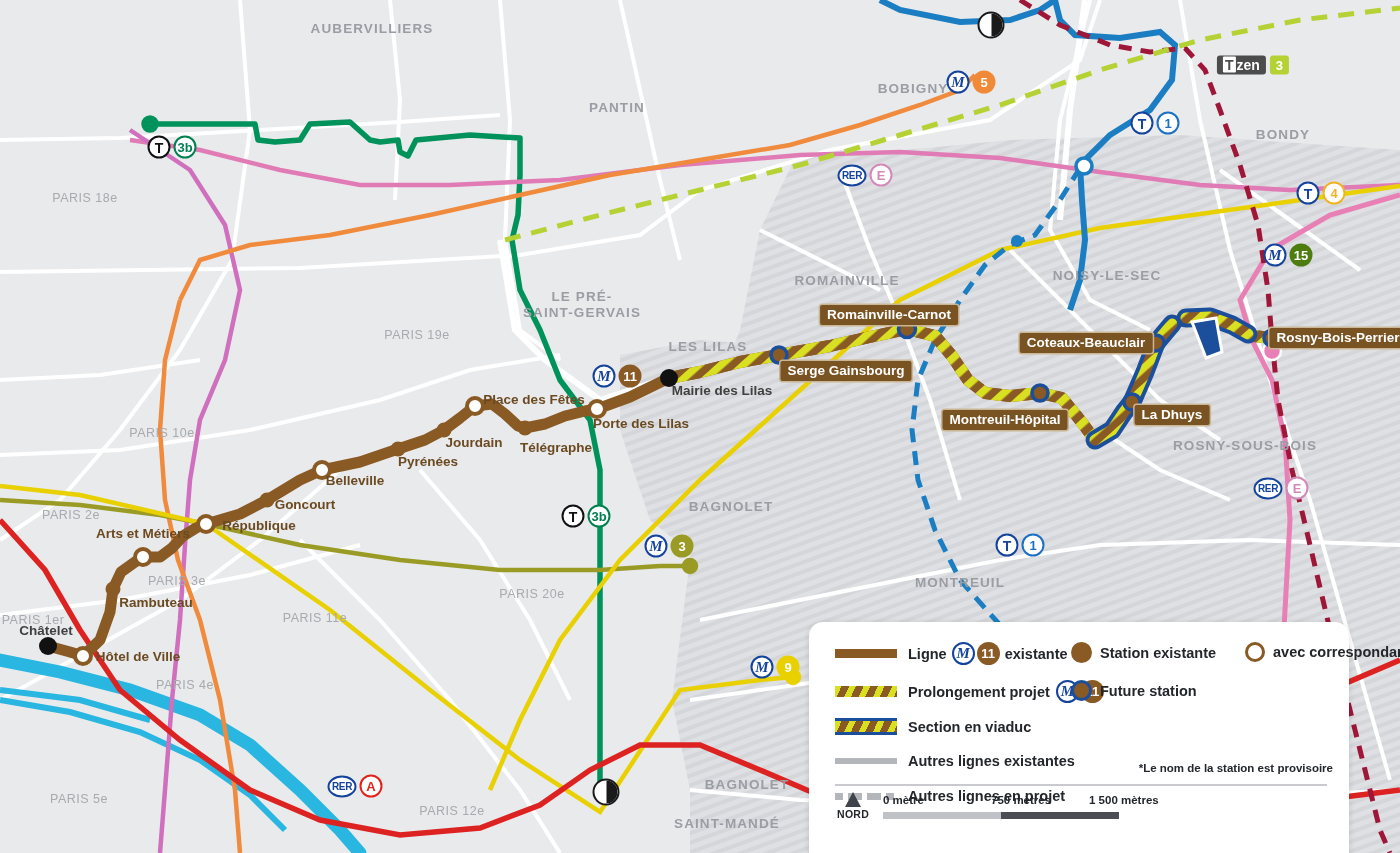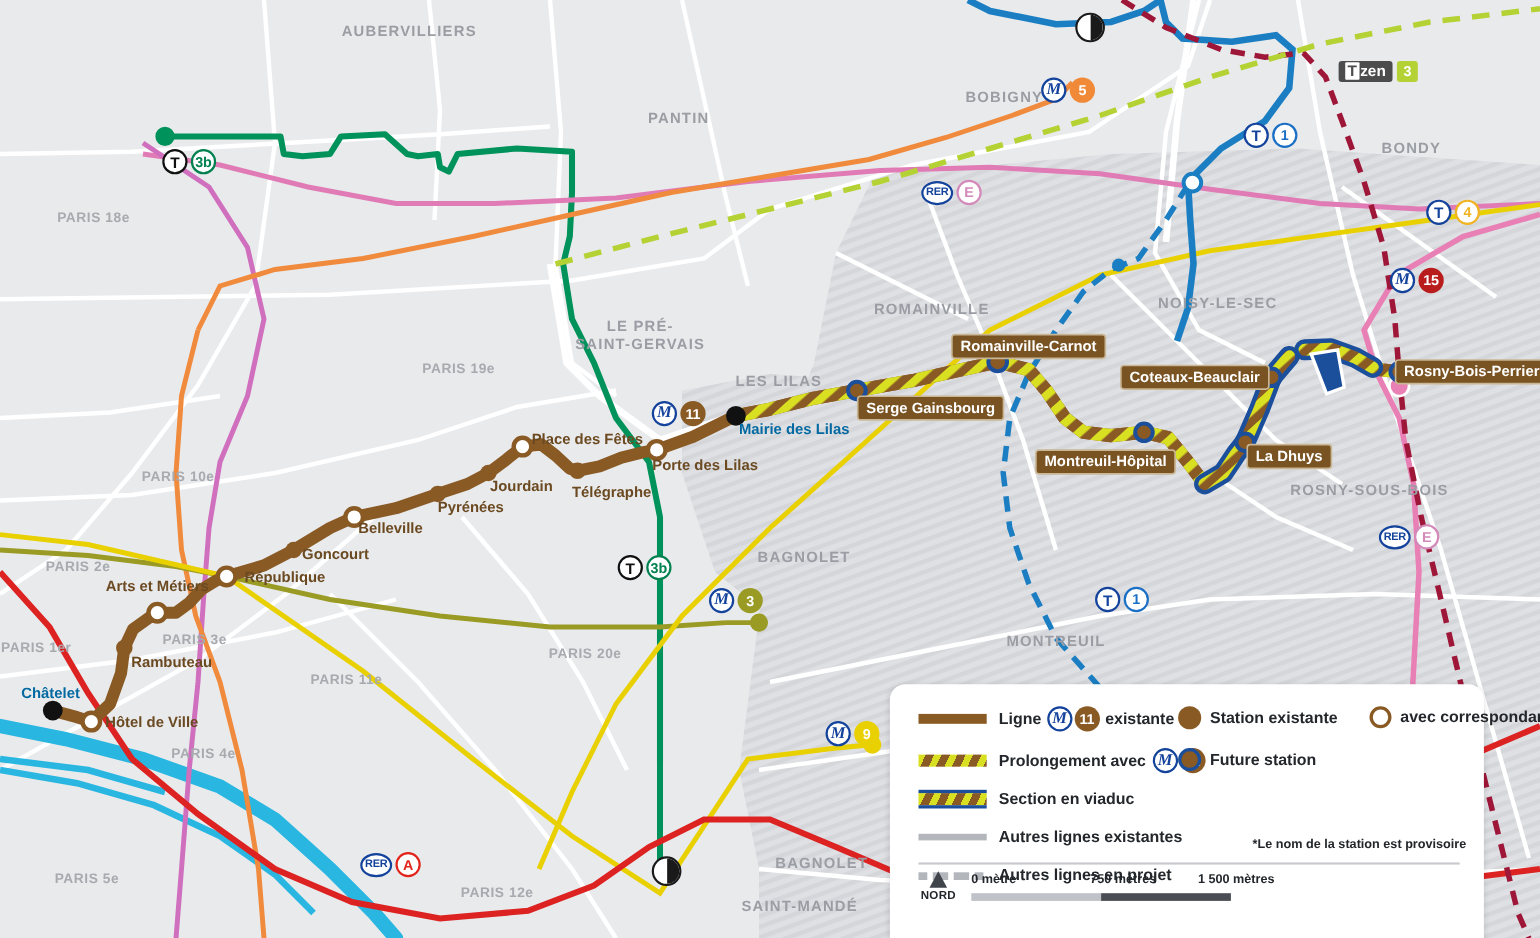--- a/index.html
+++ b/index.html
@@ -1,22 +1,22 @@
 <!DOCTYPE html>
 <html><head>
 <meta charset="utf-8">
 <style>
   html,body{margin:0;padding:0;background:#fff;}
   body{font-family:"Liberation Sans",sans-serif;}
   #map{position:relative;width:1400px;height:853px;background:#e9eaec;overflow:hidden;}
   #map svg.layer{position:absolute;left:0;top:0;width:1400px;height:853px;}
   .city-label{position:absolute;color:#9a9da3;font-size:13.5px;font-weight:700;letter-spacing:1.1px;white-space:nowrap;transform:translate(-50%,-50%);text-align:center;line-height:1.18;}
-  .arr-label{position:absolute;color:#a7aaaf;font-size:12.5px;font-weight:700;letter-spacing:.5px;white-space:nowrap;transform:translate(-50%,-50%);}
+  .arr-label{position:absolute;color:#a7aaaf;font-size:12.5px;font-weight:400;letter-spacing:.5px;white-space:nowrap;transform:translate(-50%,-50%);}
   .stn-name{position:absolute;color:#6b4a22;font-size:13.5px;font-weight:700;white-space:nowrap;transform:translate(-50%,-50%);}
-  .stn-name.black{color:#0369a1;}
+  .stn-name.black{color:#404040;}
   .stn-box{position:absolute;background:#7a5322;color:#fff;font-size:13.5px;font-weight:700;white-space:nowrap;padding:2px 7px 3px;border-radius:2px;transform:translate(-50%,-50%);box-shadow:0 0 0 1.5px #c9b694;}
   .badge{position:absolute;display:flex;align-items:center;gap:3px;transform:translate(-50%,-50%);}
   .bdg{width:23px;height:23px;border-radius:50%;display:flex;align-items:center;justify-content:center;font-size:13px;font-weight:700;box-sizing:border-box;}
   .bdg.m{background:#fff;color:#14439c;border:2.2px solid #14439c;font-family:"Liberation Serif",serif;font-style:italic;font-size:15px;}
   .bdg.t{background:#fff;color:#111;border:2.2px solid #111;font-size:14px;}
   .bdg.tb{background:#fff;color:#14439c;border:2.2px solid #14439c;font-size:14px;}
   .bdg.num{color:#fff;}
   .bdg.ring{background:#fff;border-width:2.6px;border-style:solid;}
   .rer{width:29px;height:22px;border-radius:50%;background:#fff;border:2.4px solid #14439c;color:#14439c;display:flex;align-items:center;justify-content:center;font-size:10px;font-weight:700;letter-spacing:-.3px;box-sizing:border-box;}
   .tzen{position:absolute;display:flex;align-items:center;gap:4px;transform:translate(-50%,-50%);}
@@ -235,21 +235,21 @@
       <div class="city-label" style="left: 747px; top: 785px;">BAGNOLET</div>
       <div class="city-label" style="left: 727px; top: 824px;">SAINT-MANDÉ</div>
       <div class="city-label" style="left: 1005px; top: 833px;">FONTENAY-SOUS-BOIS</div>
     </div>
   <div id="arr-labels">
       <div class="arr-label" style="left: 85px; top: 198px;">PARIS 18e</div>
       <div class="arr-label" style="left: 417px; top: 335px;">PARIS 19e</div>
       <div class="arr-label" style="left: 162px; top: 433px;">PARIS 10e</div>
       <div class="arr-label" style="left: 71px; top: 515px;">PARIS 2e</div>
       <div class="arr-label" style="left: 177px; top: 581px;">PARIS 3e</div>
-      <div class="arr-label" style="left: 33px; top: 589px; text-align: center;">PARIS 1er</div>
+      <div class="arr-label" style="left: 33px; top: 620px; text-align: center;">PARIS 1er</div>
       <div class="arr-label" style="left: 185px; top: 685px;">PARIS 4e</div>
       <div class="arr-label" style="left: 79px; top: 799px;">PARIS 5e</div>
       <div class="arr-label" style="left: 315px; top: 618px;">PARIS 11e</div>
       <div class="arr-label" style="left: 532px; top: 594px;">PARIS 20e</div>
       <div class="arr-label" style="left: 452px; top: 811px;">PARIS 12e</div>
     </div>
   <div id="stn-existing-labels">
       <div class="stn-name black" style="left: 46px; top: 630px;">Châtelet</div>
       <div class="stn-name" style="left: 138px; top: 656px;">Hôtel de Ville</div>
       <div class="stn-name" style="left: 156px; top: 602px;">Rambuteau</div>
@@ -259,21 +259,21 @@
       <div class="stn-name" style="left: 355px; top: 480px;">Belleville</div>
       <div class="stn-name" style="left: 428px; top: 461px;">Pyrénées</div>
       <div class="stn-name" style="left: 474px; top: 442px;">Jourdain</div>
       <div class="stn-name" style="left: 534px; top: 399px;">Place des Fêtes</div>
       <div class="stn-name" style="left: 556px; top: 447px;">Télégraphe</div>
       <div class="stn-name" style="left: 641px; top: 423px;">Porte des Lilas</div>
       <div class="stn-name black" style="left: 722px; top: 390px;">Mairie des Lilas</div>
     </div>
   <div id="stn-future-labels">
       <div class="stn-box" style="left: 846px; top: 371px;">Serge Gainsbourg</div>
-      <div class="stn-box" style="left: 935px; top: 315px;">Romainville-Carnot</div>
+      <div class="stn-box" style="left: 889px; top: 315px;">Romainville-Carnot</div>
       <div class="stn-box" style="left: 1005px; top: 420px;">Montreuil-Hôpital</div>
       <div class="stn-box" style="left: 1172px; top: 415px;">La Dhuys</div>
       <div class="stn-box" style="left: 1086px; top: 343px;">Coteaux-Beauclair</div>
       <div class="stn-box" style="left: 1338px; top: 338px;">Rosny-Bois-Perrier</div>
     </div>
   <div id="badges">
       <div class="badge" style="left: 172px; top: 147px;">
         <span class="bdg t">T</span>
         <span class="bdg ring" style="border-color: rgb(0, 129, 79); color: rgb(0, 129, 79);">3b</span>
       </div>
@@ -288,21 +288,21 @@
       <div class="badge" style="left: 1155px; top: 123px;">
         <span class="bdg tb">T</span>
         <span class="bdg ring" style="border-color: rgb(27, 111, 196); color: rgb(27, 111, 196);">1</span>
       </div>
       <div class="badge" style="left: 1321px; top: 193px;">
         <span class="bdg tb">T</span>
         <span class="bdg ring" style="border-color: rgb(240, 179, 35); color: rgb(240, 179, 35);">4</span>
       </div>
       <div class="badge" style="left: 1288px; top: 255px;">
         <span class="bdg m">M</span>
-        <span class="bdg num" style="background: #b91c1c;">15</span>
+        <span class="bdg num" style="background: #4d7c0f;">15</span>
       </div>
       <div class="badge" style="left: 617px; top: 376px;">
         <span class="bdg m">M</span>
         <span class="bdg num" style="background: rgb(138, 90, 37);">11</span>
       </div>
       <div class="badge" style="left: 586px; top: 516px;">
         <span class="bdg t">T</span>
         <span class="bdg ring" style="border-color: rgb(0, 129, 79); color: rgb(0, 129, 79);">3b</span>
       </div>
       <div class="badge" style="left: 669px; top: 546px;">
@@ -347,21 +347,21 @@
       <span class="lg-text">Ligne</span>
       <span style="display:inline-flex;align-items:center;gap:2px;margin:0 5px;">
         <span class="bdg m">M</span>
         <span class="bdg num" style="background:#8a5a25;">11</span>
       </span>
       <span class="lg-text">existante</span>
     </div>
 
     <div class="lg-row" style="left:26px;top:58px;">
       <span class="sw prolong"></span>
-      <span class="lg-text">Prolongement avec</span>
+      <span class="lg-text">Prolongement projet</span>
       <span style="display:inline-flex;align-items:center;gap:2px;margin-left:6px;">
         <span class="bdg m">M</span>
         <span class="bdg num" style="background:#8a5a25;">11</span>
       </span>
     </div>
 
     <div class="lg-row" style="left:26px;top:96px;">
       <span class="sw viaduc"></span>
       <span class="lg-text">Section en viaduc</span>
     </div>

